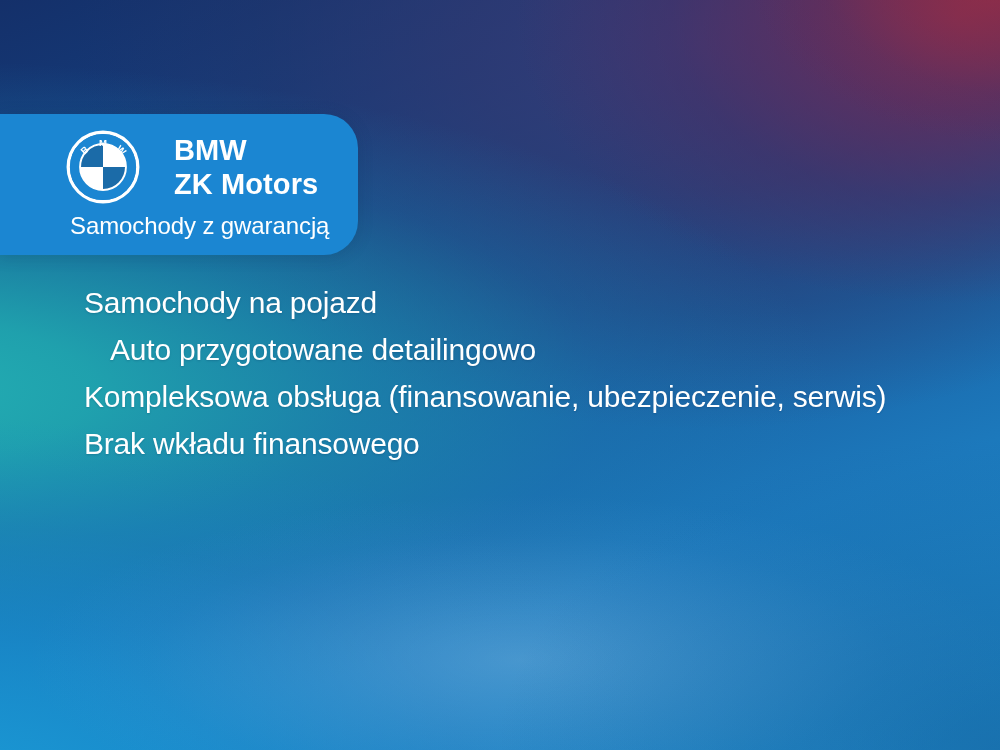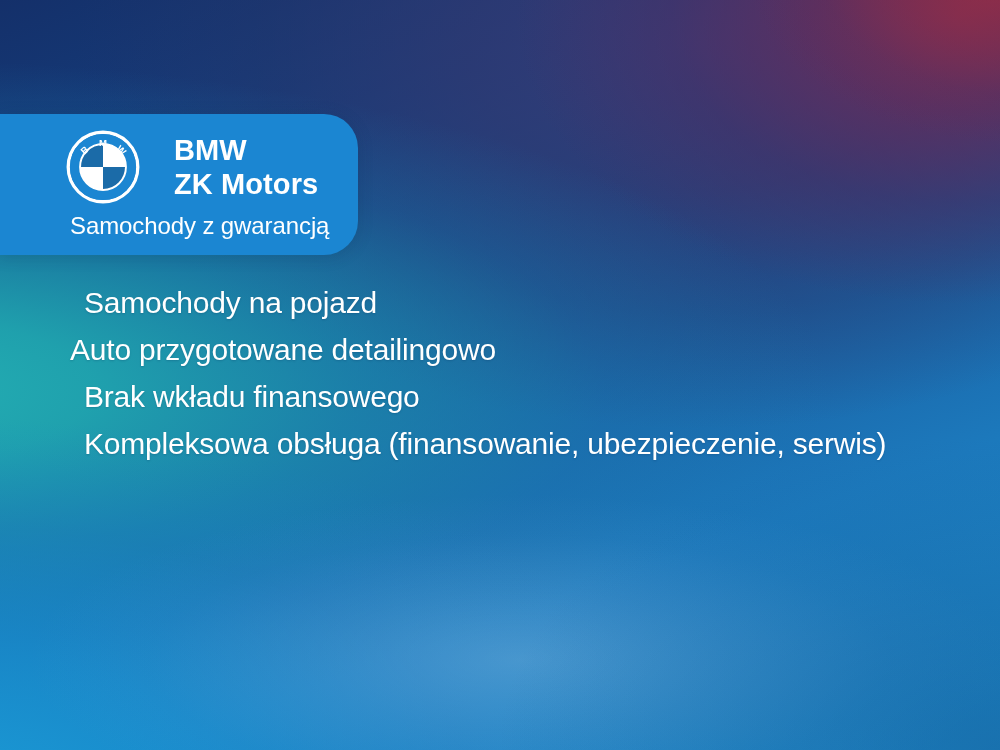--- a/index.html
+++ b/index.html
@@ -176,21 +176,21 @@
     line-height: 47px;
     font-weight: 300;
     letter-spacing: -0.2px;
     white-space: nowrap;
     padding-left: 84px;
     text-shadow: 0 1px 2px rgba(10,45,85,0.22);
   }
 
   
   .feature-item.indent {
-    padding-left: 70px;
+    padding-left: 110px;
   }
 </style>
 </head>
 <body>
 
 <div class="stage">
 
   <div class="bg-layer bg-base"></div>
   <div class="bg-layer bg-indigo"></div>
   <div class="bg-layer bg-purple"></div>
@@ -229,17 +229,17 @@
 
     </div>
 
     <div class="badge-tagline">Samochody z gwarancją</div>
 
   </div>
 
   <ul class="features">
     <li class="feature-item">Samochody na pojazd</li>
     <li class="feature-item indent">Auto przygotowane detailingowo</li>
+    <li class="feature-item">Kompleksowa obsługa (finansowanie, ubezpieczenie, serwis)</li>
     <li class="feature-item">Brak wkładu finansowego</li>
-    <li class="feature-item">Kompleksowa obsługa (finansowanie, ubezpieczenie, serwis)</li>
   </ul>
 
 </div>
 
 </body></html>

